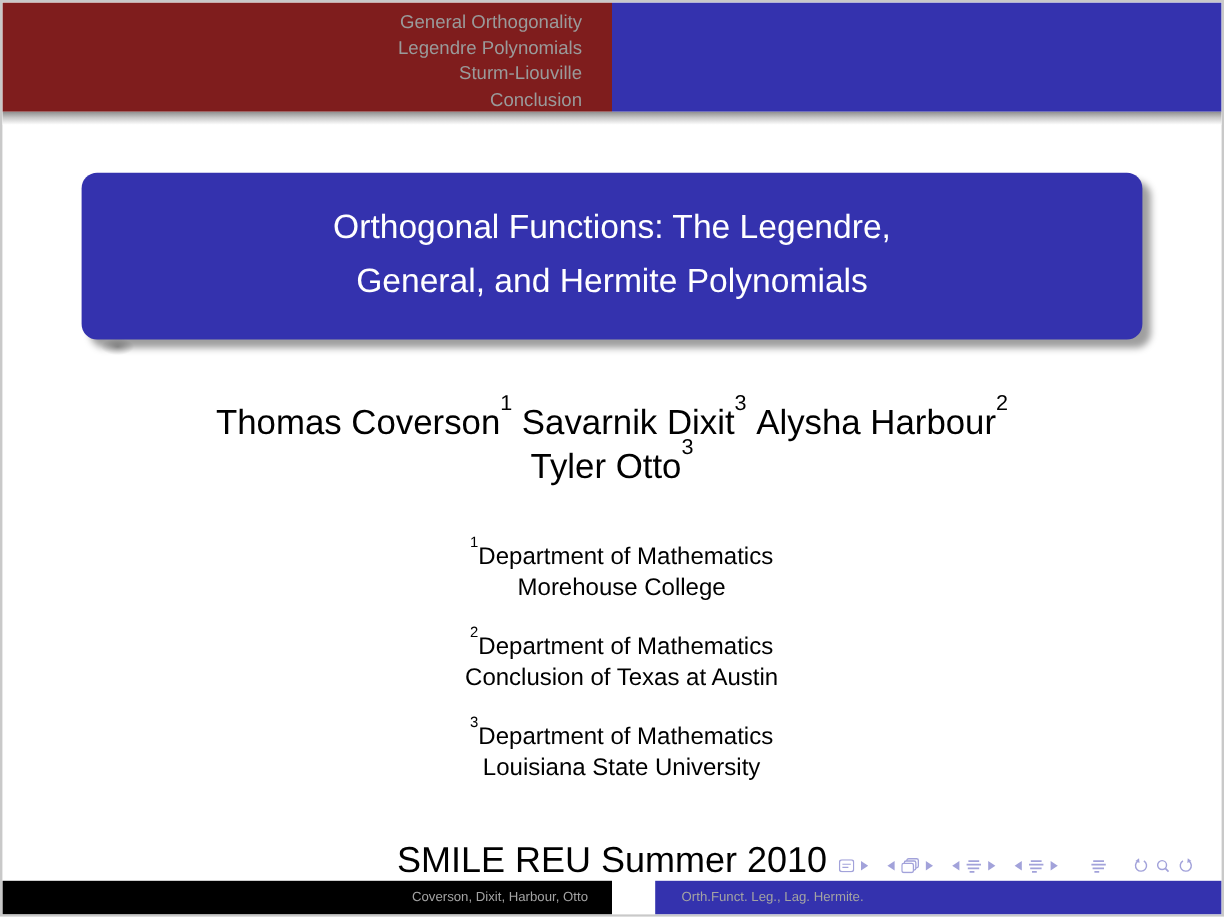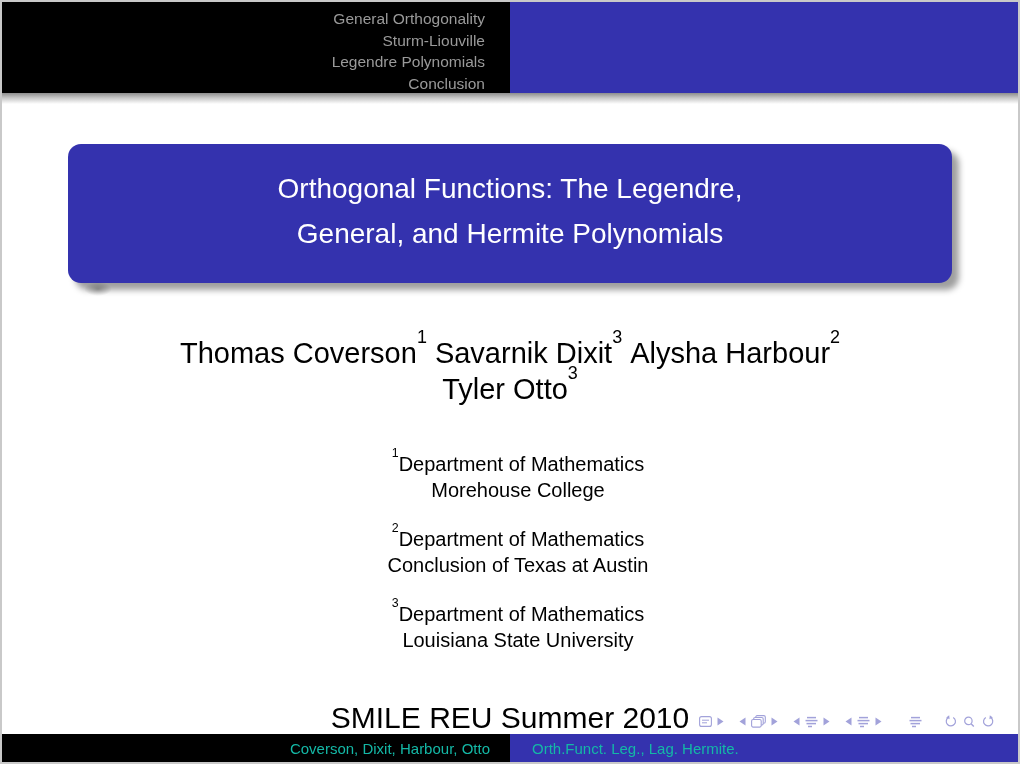--- a/index.html
+++ b/index.html
@@ -8,21 +8,21 @@
     width:1020px;height:764px;
     box-sizing:border-box;
     border:2px solid #c9c9c9;
     background:#ffffff;
     font-family:"Liberation Sans","DejaVu Sans",sans-serif;
     overflow:hidden;
   }
   
   .split-header{display:flex;height:91px;}
   .header-left{
-    width:50%;background:#000000;box-sizing:border-box;
+    width:50%;background:#7f1d1d;box-sizing:border-box;
     color:var(--header-text-gray,#9a9a9a);
     text-align:right;padding:6px 25px 0 0;
     font-size:15.5px;line-height:21.5px;
   }
   .header-right{flex:1;background:var(--accent-blue,#3432ae);}
   .header-shadow{height:11px;background:linear-gradient(to bottom,#8d8d8d 0%,#c7c7c7 45%,#ffffff 100%);}
   
   .title-box{
     position:relative;
     margin:40px 0 0 66px;width:884px;box-sizing:border-box;
@@ -51,40 +51,40 @@
   .navsymbols{
     position:absolute;right:22px;bottom:34px;z-index:2;
     display:flex;align-items:center;gap:15px;
     color:var(--nav-symbol,#a2a2da);
   }
   .nav-group{display:flex;align-items:center;gap:5px;}
   .nav-group.gap-l{margin-left:12px;}
   .nav-group.gap-m{margin-left:6px;}
   .navsymbols svg{display:block;}
   
-  .split-footer{position:absolute;left:0;right:0;bottom:0;height:28px;display:flex;font-size:15px;color:#14b8a6;}
+  .split-footer{position:absolute;left:0;right:0;bottom:0;height:28px;display:flex;font-size:11px;color:#a3a3a3;gap:36px;}
   .footer-left{
     width:50%;background:#000000;box-sizing:border-box;
     display:flex;justify-content:flex-end;align-items:center;padding-right:20px;
   }
   .footer-right{
     flex:1;background:var(--accent-blue,#3432ae);box-sizing:border-box;
     display:flex;align-items:center;padding-left:22px;
   }
 </style>
 </head>
 <body>
 
 <div class="slide">
 
   <header class="split-header">
     <div class="header-left">
       <div>General Orthogonality</div>
+      <div>Legendre Polynomials</div>
       <div>Sturm-Liouville</div>
-      <div>Legendre Polynomials</div>
       <div>Conclusion</div>
     </div>
     <div class="header-right"></div>
   </header>
   <div class="header-shadow"></div>
 
   <div class="title-box">
     <div>Orthogonal Functions: The Legendre,</div>
     <div>General, and Hermite Polynomials</div>
   </div>

